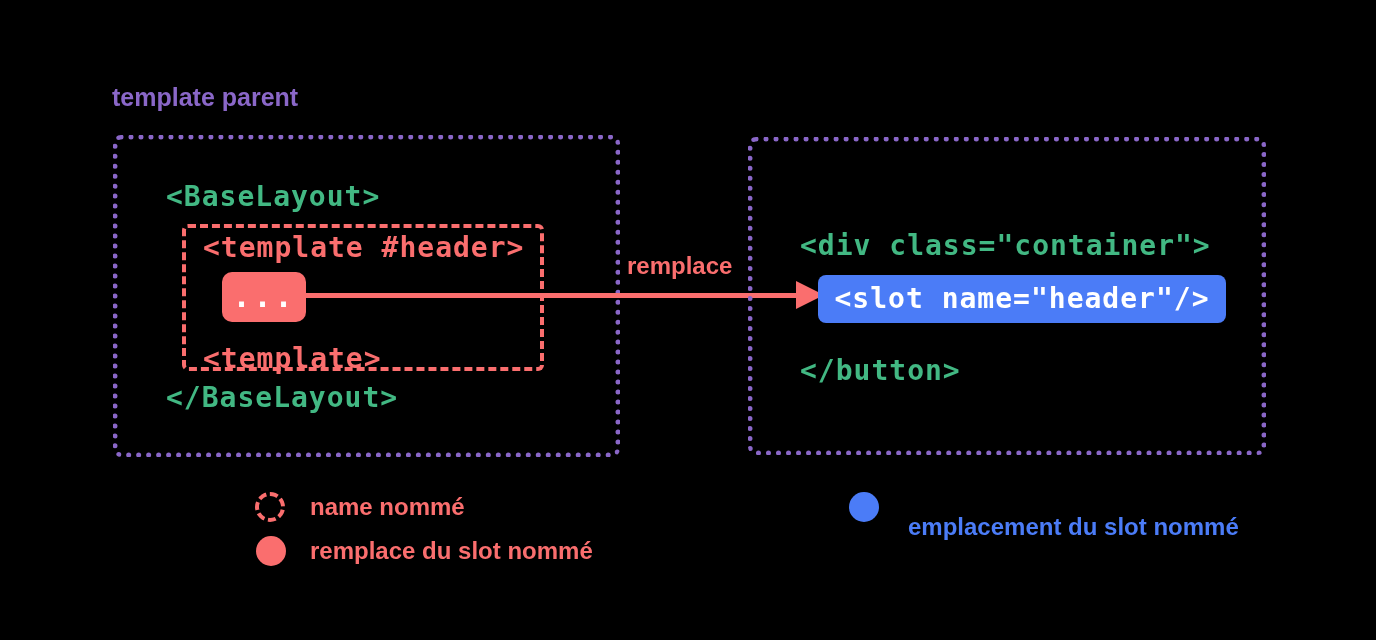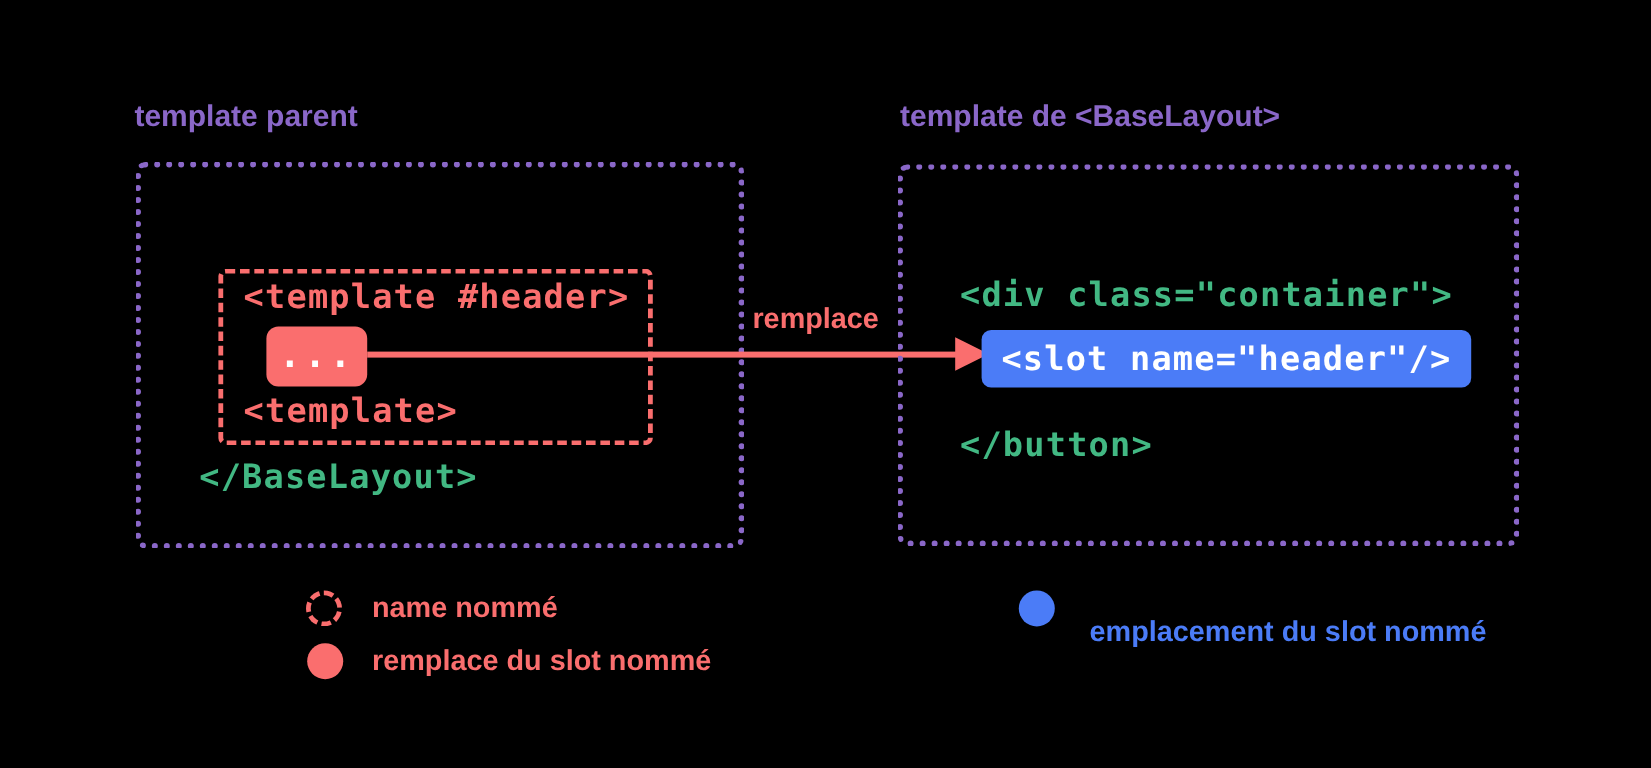--- a/index.html
+++ b/index.html
@@ -93,38 +93,38 @@
 </style>
 </head>
 <body>
 
 <div class="canvas">
 
   <div class="abs sans-title" style="left:112px;top:84px;">template parent</div>
 
   <div class="abs panel-box left-box"></div>
 
+  <div class="abs mono green" style="left:166px;top:182px;">&lt;BaseLayout&gt;</div>
 
   <div class="abs slot-dashed-box"></div>
 
   <div class="abs mono red" style="left:203px;top:233px;">&lt;template #header&gt;</div>
 
   <div class="abs slot-content-box">
     <span class="ellipsis">...</span>
   </div>
 
-  <div class="abs mono red" style="left:203px;top:328px;">&lt;template&gt;</div>
+  <div class="abs mono red" style="left:203px;top:344px;">&lt;template&gt;</div>
 
   <div class="abs mono green" style="left:166px;top:383px;">&lt;/BaseLayout&gt;</div>
 
   <div class="abs arrow-label">remplace</div>
   <div class="abs arrow-line"></div>
   <div class="abs arrow-head"></div>
 
-  <div class="abs sans-title" style="left:750px;top:84px;">template de &lt;BaseLayout&gt;</div>
 
   <div class="abs panel-box right-box"></div>
 
   <div class="abs mono green" style="left:800px;top:231px;">&lt;div class="container"&gt;</div>
 
   <div class="abs blue-slot-box">
     <span class="mono slot-text">&lt;slot name="header"/&gt;</span>
   </div>
 
   <div class="abs mono green" style="left:800px;top:336px;margin-top:20px;">&lt;/button&gt;</div>

